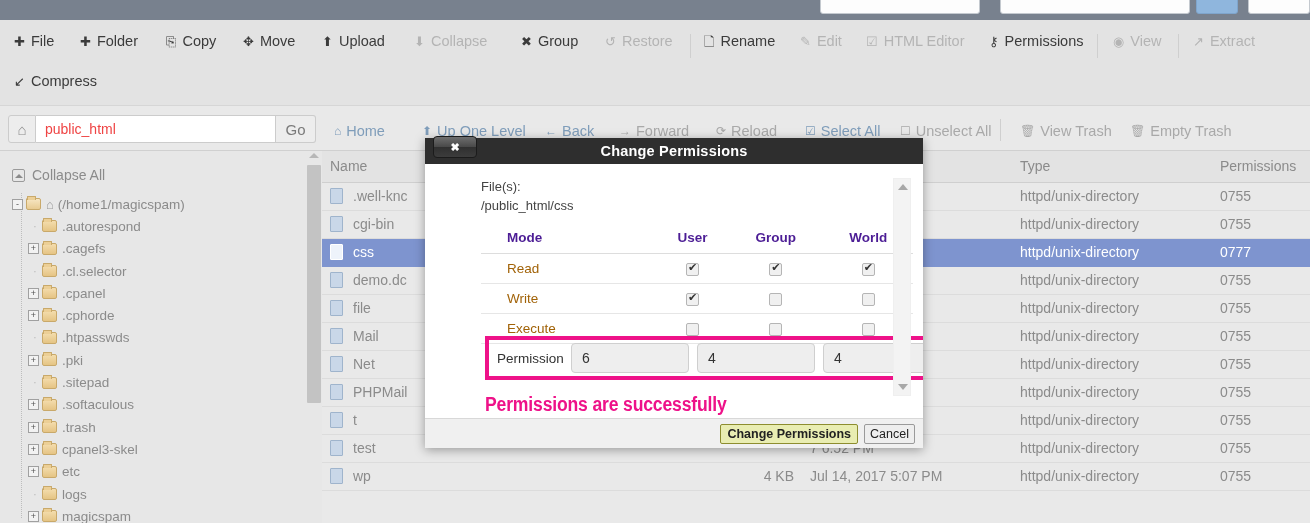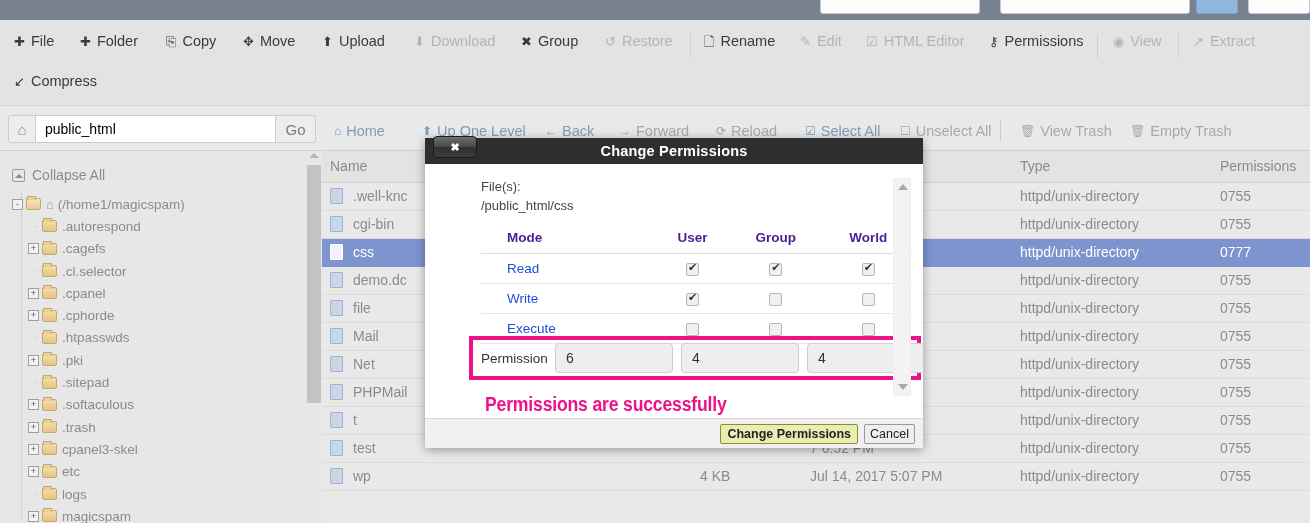--- a/index.html
+++ b/index.html
@@ -30,21 +30,21 @@
   .tbsep{ position:absolute; top:8px; width:1px; height:24px; background:#cfcfcf; }
 
   
   .pathbar{ position:absolute; left:0; top:105px; width:1310px; height:46px;
     background:#e9e9e9; border-top:1px solid #d6d6d6; border-bottom:1px solid #d0d0d0; }
   .homebtn{ position:absolute; left:8px; top:9px; width:28px; height:28px;
     background:#ededed; border:1px solid #cccccc; border-radius:3px 0 0 3px;
     display:flex; align-items:center; justify-content:center; color:#8e8e8e; font-size:15px; }
   .pathinput{ position:absolute; left:36px; top:9px; width:240px; height:28px;
     background:#fff; border:1px solid #cccccc; border-left:none; padding:0 9px;
-    font-size:14px; color:#000000; font-family:"Liberation Sans",sans-serif; outline:none; }
+    font-size:14px; color:#ef4444; font-family:"Liberation Sans",sans-serif; outline:none; }
   .gobtn{ position:absolute; left:276px; top:9px; width:40px; height:28px;
     background:#ededed; border:1px solid #cccccc; border-left:none; border-radius:0 3px 3px 0;
     font-size:15px; color:#7a7a7a; display:flex;align-items:center;justify-content:center; cursor:pointer;}
   .pitem{ position:absolute; top:17px; display:flex; align-items:center; gap:5px;
     font-size:14.5px; color:#7f9dba; white-space:nowrap; cursor:pointer; }
   .pitem.grey{ color:#a9a9a9; }
   .psep{ position:absolute; top:13px; width:1px; height:22px; background:#cfcfcf; }
 
   
   .sidebar{ position:absolute; left:0; top:151px; width:306px; height:372px;
@@ -82,21 +82,21 @@
 
   
   .filepane{ position:absolute; left:322px; top:151px; width:988px; height:372px;
     background:#e9e9e9; overflow:hidden; }
   .ftable{ width:988px; border-collapse:collapse; table-layout:fixed; }
   .ftable th{ height:31px; text-align:left; font-weight:normal; font-size:14px;
     color:#8b8b8b; background:#e3e3e3; border-bottom:1px solid #cfcfcf; padding:0 8px; }
   .ftable td{ height:28px; font-size:14px; color:#8b8b8b;
     border-bottom:1px solid #dcdcdc; padding:0 8px; white-space:nowrap; overflow:hidden; }
   .ftable tr.sel td{ background:#7e94cf; color:#ffffff; border-bottom-color:#7e94cf; }
-  .c-name{ width:370px; } .c-size{ width:110px; text-align:left; }
+  .c-name{ width:370px; } .c-size{ width:110px; text-align:right; }
   .c-date{ width:210px; } .c-type{ width:200px; } .c-perm{ width:98px; }
   .ficon{ display:inline-block; width:13px; height:16px; margin-right:10px;
     vertical-align:-3px; background:#c9d7e8; border:1px solid #9fb4cc; border-radius:1px; }
   .ficon.file{ background:#eeeeee; border-color:#bdbdbd; }
   tr.sel .ficon{ background:#eef3fb; border-color:#ffffff; }
 
   
   .overlay-modal{ position:absolute; left:425px; top:138px; width:498px; height:310px;
     background:#ffffff; box-shadow:0 2px 10px rgba(0,0,0,.35); }
   .mhead{ position:relative; height:26px; background:#2e2e2e; color:#fff;
@@ -104,29 +104,29 @@
   .mtitle{ font-size:14.5px; font-weight:bold; letter-spacing:.2px; }
   .mclose{ position:absolute; left:8px; top:-2px; width:44px; height:22px; cursor:pointer;
     background:linear-gradient(#6e6e6e 0%,#4a4a4a 48%,#303030 52%,#3c3c3c 100%);
     border:1px solid #1b1b1b; border-radius:4px; color:#fff; font-size:11px; font-weight:bold;
     display:flex; align-items:center; justify-content:center; }
   .mbody{ position:relative; height:254px; background:#fff; padding:14px 0 0 0; overflow:hidden;margin-left:32px; }
   .mfiles{ padding:0 24px; font-size:13px; color:#444; line-height:1.45; }
   .ptable{ margin:6px 24px 0 24px; width:432px; border-collapse:collapse; }
   .ptable th{ font-size:13.5px; color:#4c1d95; font-weight:bold; padding:8px 0;
     border-bottom:1px solid #dddddd; }
-  .ptable td{ font-size:13.5px; color:#1d4ed8; padding:7px 0; text-align:center;
+  .ptable td{ font-size:13.5px; color:#a16207; padding:7px 0; text-align:center;
     border-bottom:1px solid #e6e6e6; }
   .ptable td.mode{ text-align:left; padding-left:26px; font-weight:normal; }
   .ptable th.mode{ text-align:left; padding-left:26px; }
   .cbx{ display:inline-block; width:13px; height:13px; background:#f0f0f0;
     border:1px solid #b5b5b5; border-radius:2px; position:relative; cursor:pointer;
     vertical-align:middle; }
   .cbx.on:after{ content:"✔"; position:absolute; left:1px; top:-3px; font-size:11px; color:#333; }
-  .permrow{ position:absolute; left:12px; top:172px; width:452px; height:44px;
+  .permrow{ position:absolute; left:28px; top:172px; width:452px; height:44px;
     border:4px solid #ee1289; display:flex; align-items:center; padding-left:8px; gap:8px; }
   .permlabel{ font-size:13.5px; color:#333; width:66px; }
   .perminput{ width:118px; height:30px; background:#eeeeee; border:1px solid #cfcfcf;
     border-radius:4px; font-size:14px; color:#333; padding:0 10px;
     font-family:"Liberation Sans",sans-serif; outline:none; }
   .annot{ position:absolute; left:28px; top:228px; width:330px;
     font-family:"Liberation Sans Narrow","Liberation Sans",sans-serif;
     font-weight:bold; font-size:20px; line-height:25px; color:#ee1289;
     transform:scaleX(.88); transform-origin:left top; letter-spacing:-.2px; }
   .mscroll{ position:absolute; right:12px; top:14px; width:18px; height:218px; background:#f3f3f3;
@@ -174,21 +174,21 @@
         <div class="tbitem" style="left: 243px;">
           <span class="tbicon">✥</span>
           <span>Move</span>
         </div>
         <div class="tbitem" style="left: 322px;">
           <span class="tbicon">⬆</span>
           <span>Upload</span>
         </div>
         <div class="tbitem dis" style="left: 414px;">
           <span class="tbicon">⬇</span>
-          <span>Download</span>
+          <span>Collapse</span>
         </div>
         <div class="tbitem" style="left: 521px;">
           <span class="tbicon">✖</span>
           <span>Group</span>
         </div>
         <div class="tbitem dis" style="left: 605px;">
           <span class="tbicon">↺</span>
           <span>Restore</span>
         </div>
         <div class="tbitem" style="left: 704px;">

